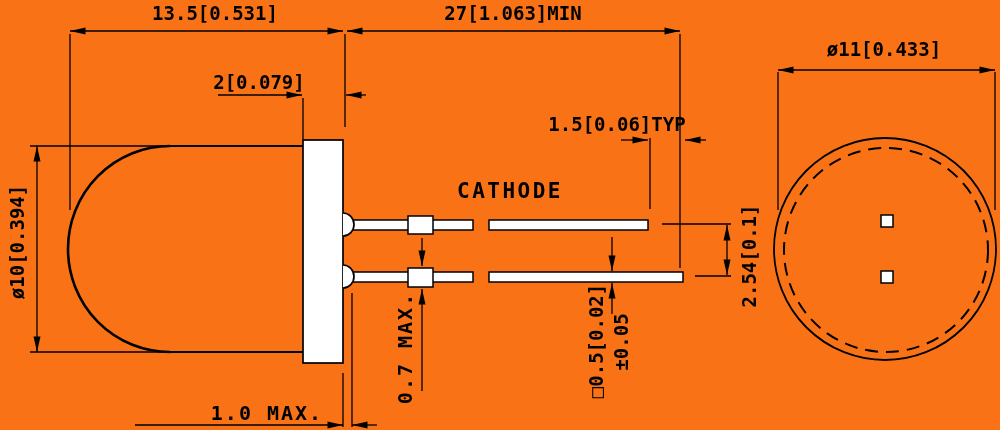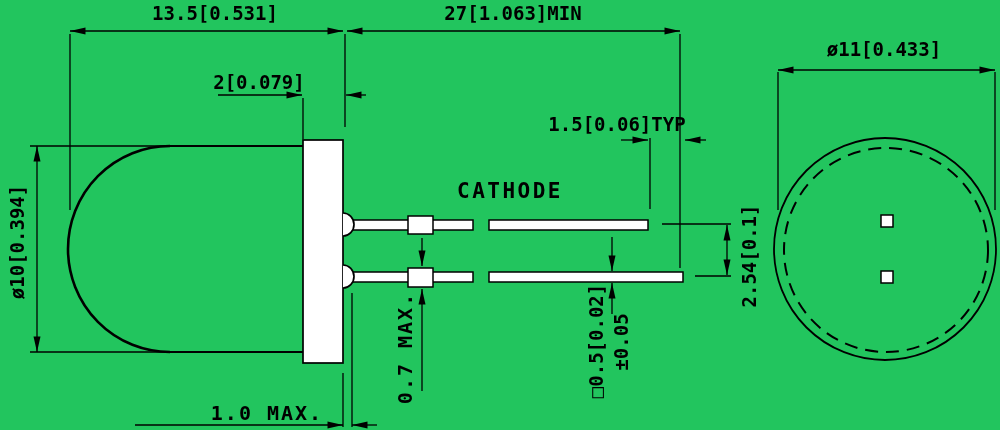--- a/index.html
+++ b/index.html
@@ -4,21 +4,21 @@
 <style>
   html, body {
     margin: 0;
     padding: 0;
     background: #ffffff;
   }
   .canvas {
     position: relative;
     width: 1000px;
     height: 430px;
-    background: #22c55e;
+    background: #f97316;
     overflow: hidden;
   }
   svg { display: block; }
   .dim-text {
     font-family: "DejaVu Sans Mono", "DejaVu Sans", monospace;
     font-size: 19px;
     font-weight: bold;
     fill: #000000;
   }
   .big-label {

